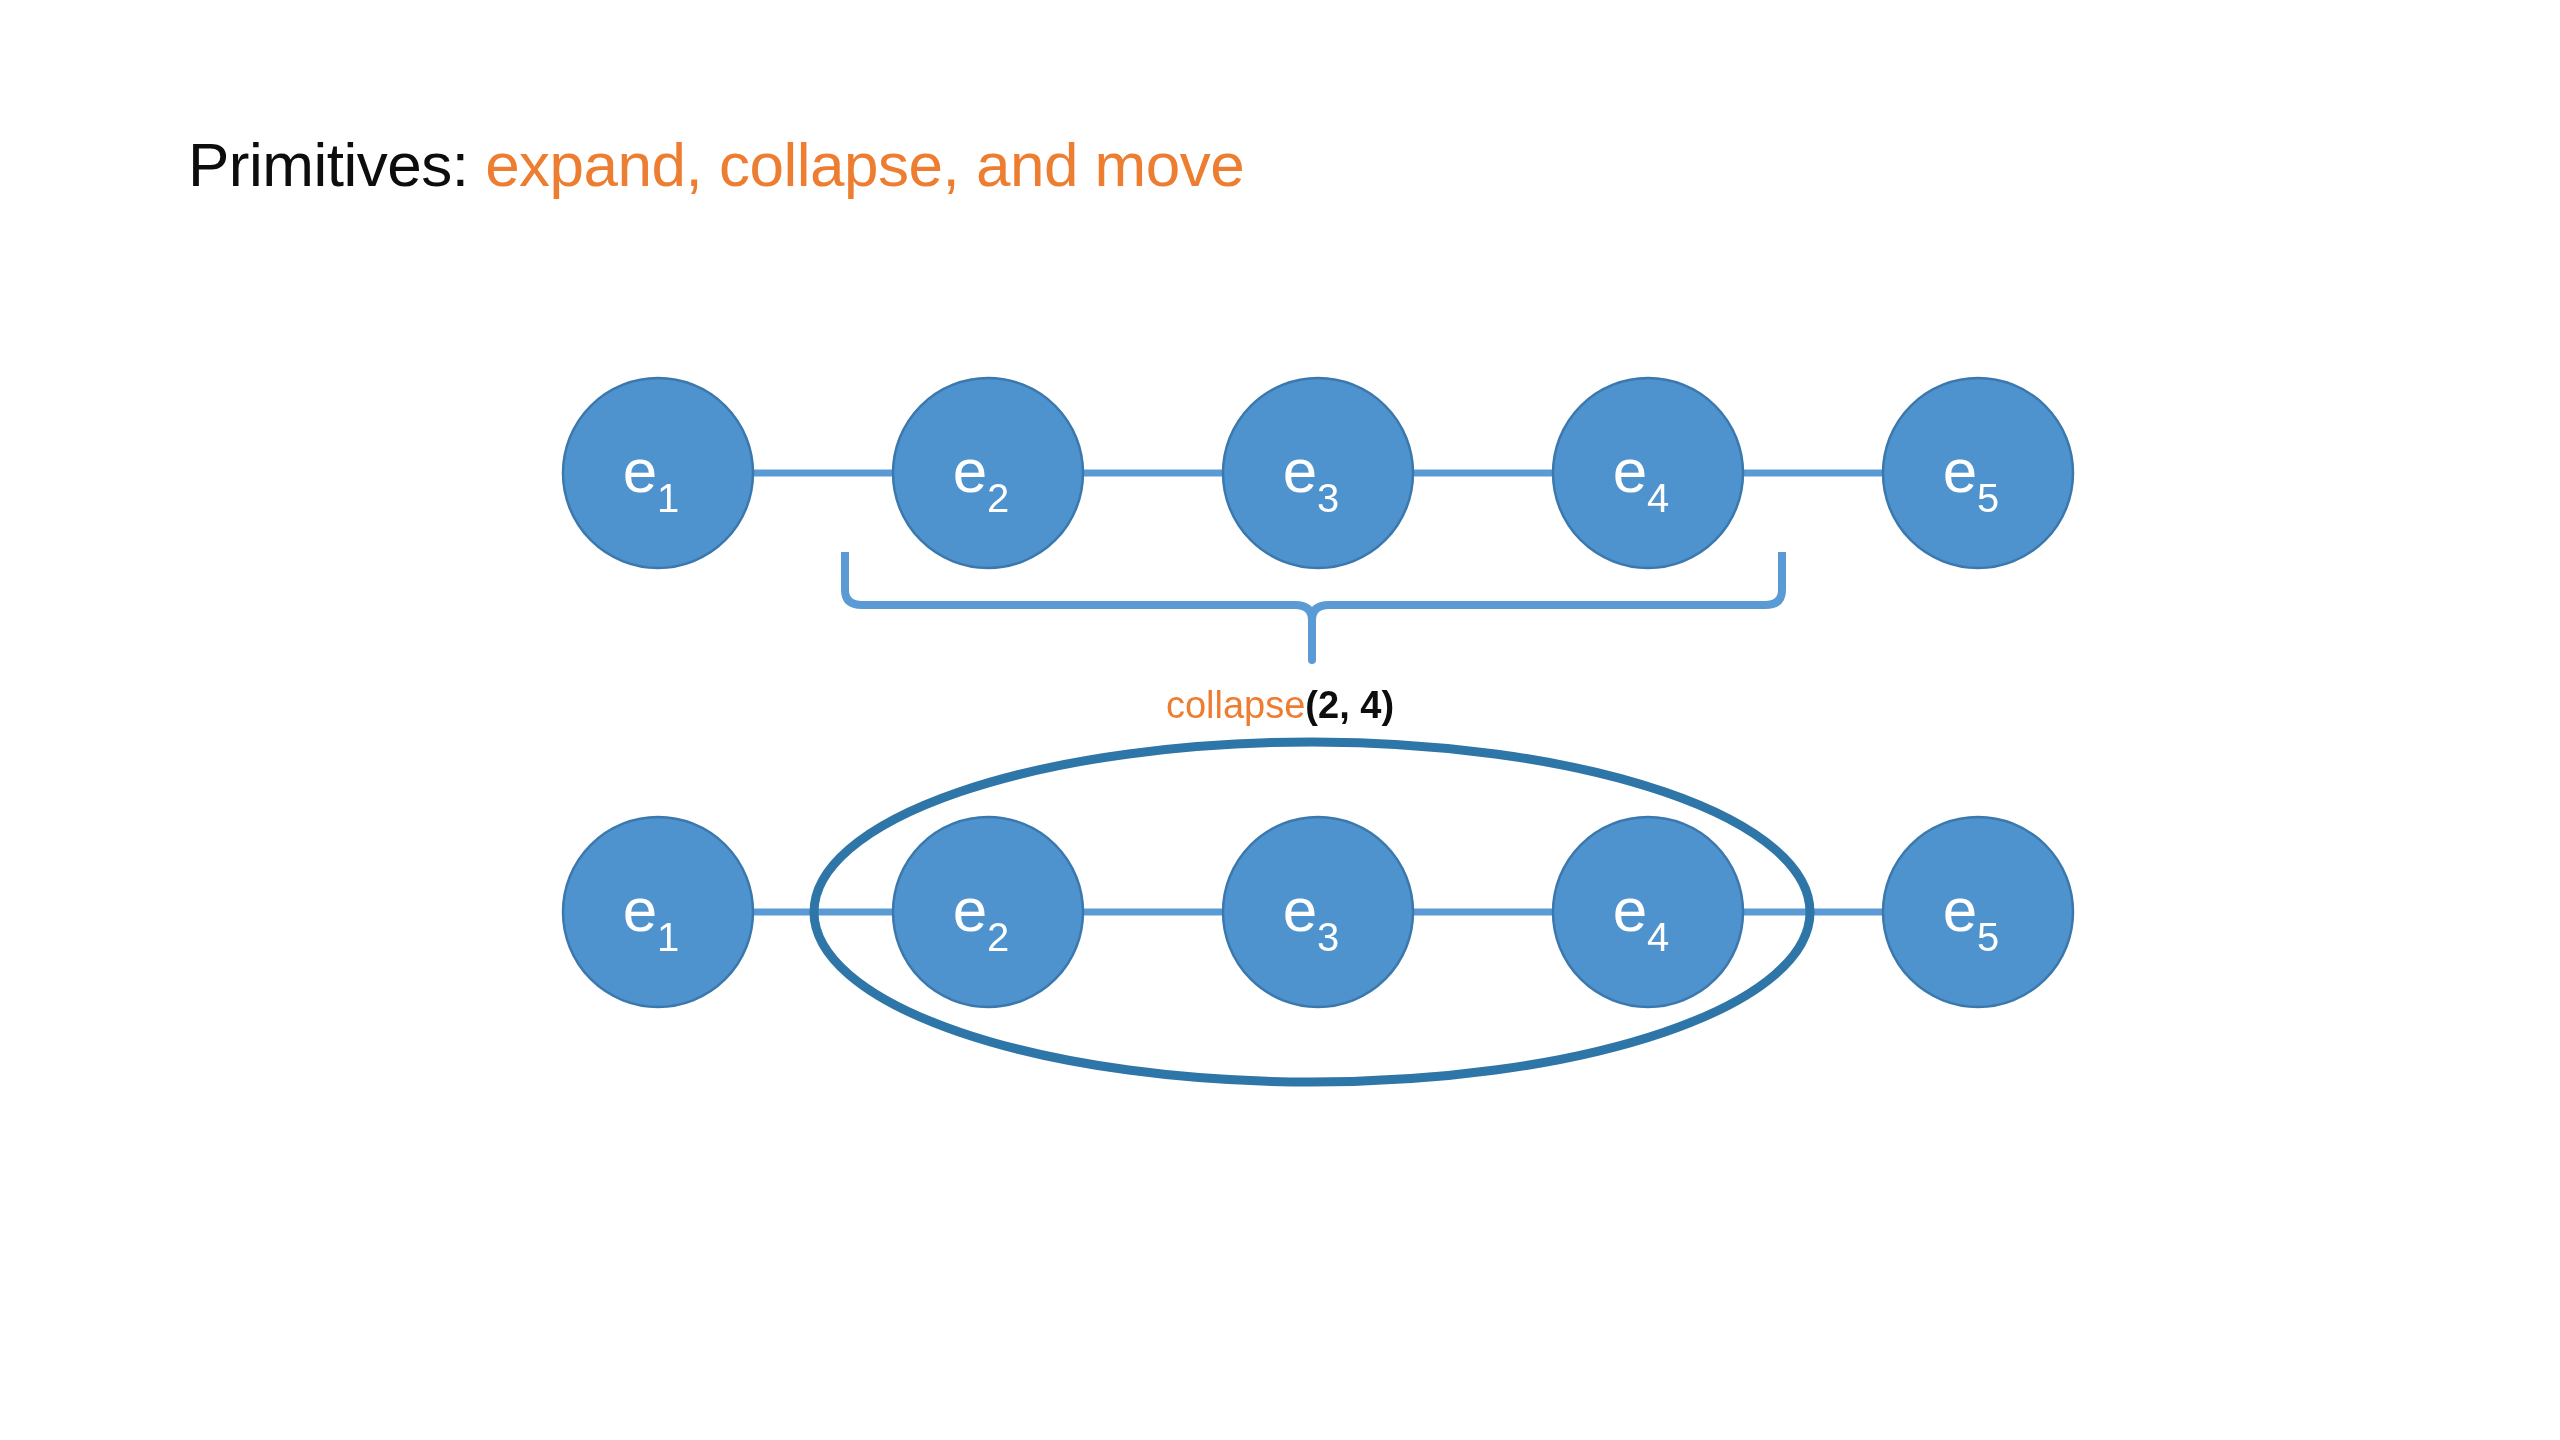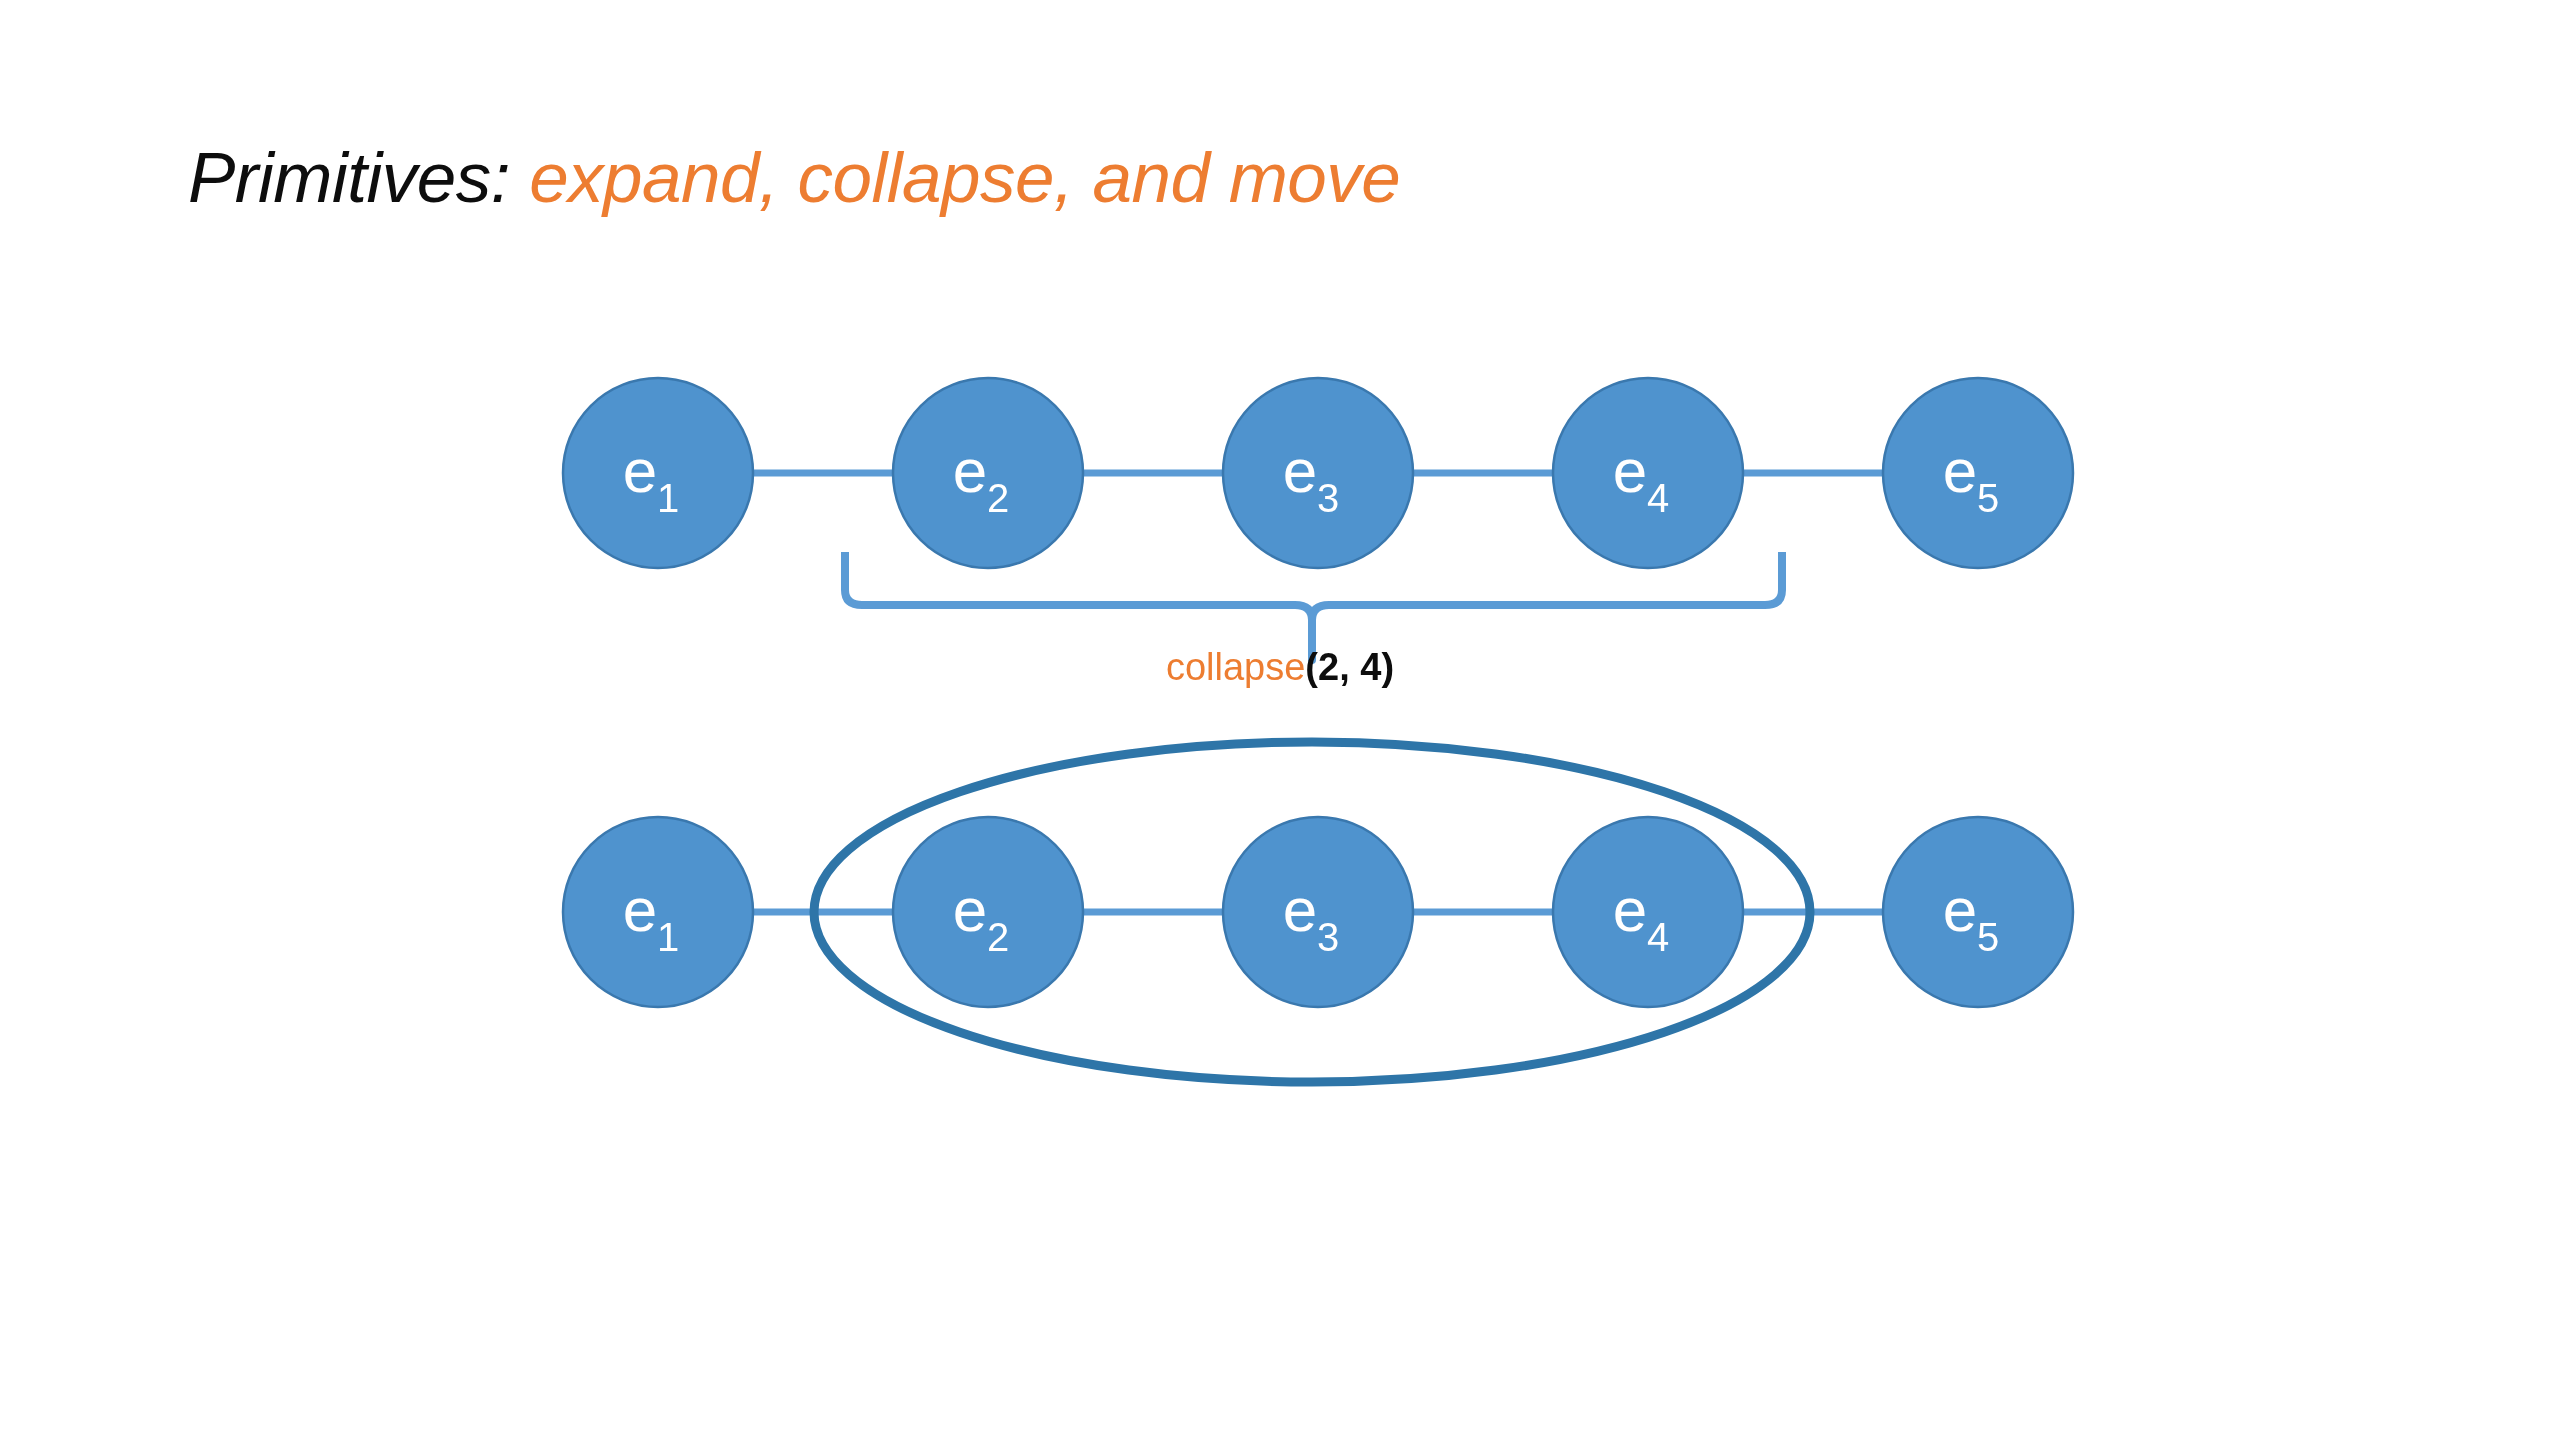--- a/index.html
+++ b/index.html
@@ -18,45 +18,44 @@
     position: relative;
     width: 2560px;
     height: 1440px;
     background: #ffffff;
   }
 
   
   #title {
     position: absolute;
     left: 188px;
-    top: 142px;
+    top: 134px;
     white-space: nowrap;
-    font-size: 71px;
+    font-size: 62px;
     line-height: 1.0;
     font-weight: 400;
     letter-spacing: -0.5px;
-    font-style: italic;
   }
   #title .t-plain { color: #0d0d0d; }
   #title .t-accent { color: #ED7D31; }
 
   
   #graph {
     position: absolute;
     left: 0;
     top: 0;
     width: 2560px;
     height: 1440px;
   }
 
   
   #op-label {
     position: absolute;
     left: 0;
-    top: 646px;
+    top: 684px;
     width: 2560px;
     text-align: center;
     white-space: nowrap;
     font-size: 38px;
     font-weight: 700;
     pointer-events: none;
   }
   #op-label .op-name { color: #ED7D31; font-weight: 400; }
   #op-label .op-args { color: #0d0d0d; font-weight: 700; }
 

